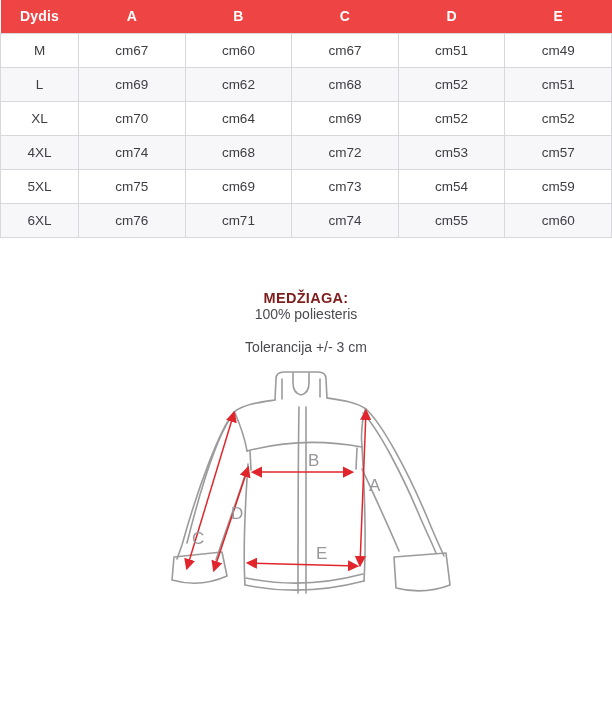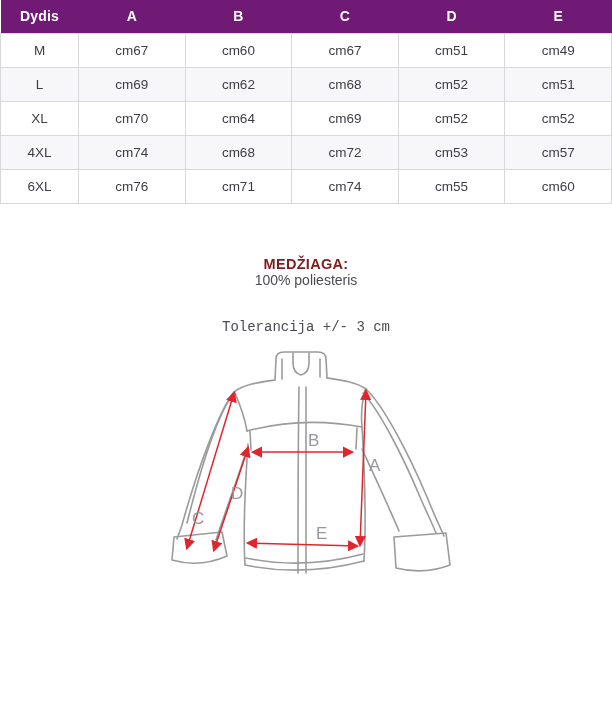--- a/index.html
+++ b/index.html
@@ -5,34 +5,34 @@
   * { margin:0; padding:0; box-sizing:border-box; }
   html,body { width:612px; background:#ffffff; font-family:"Liberation Sans", sans-serif; }
   body { height:717px; overflow:hidden; }
 
   
   table.size-table {
     width:612px; border-collapse:collapse; table-layout:fixed;
   }
   table.size-table col.c-size { width:78px; }
   table.size-table th {
-    background:#701a75; color:#ffffff; font-size:14px; font-weight:700;
+    background:#ef4444; color:#ffffff; font-size:14px; font-weight:700;
     height:33px; text-align:center; letter-spacing:.2px;
   }
   table.size-table td {
     border:1px solid #d8d8dc; height:34px; text-align:center;
     font-size:13.5px; color:#3d3d44; background:#ffffff;
   }
   table.size-table tbody tr:nth-child(even) td { background:#f7f7f9; }
 
   
   .info { text-align:center; margin-top:52px; }
   .info .material-label { font-size:14.5px; font-weight:700; color:#7f1d1d; letter-spacing:.3px; }
   .info .material-value { font-size:14px; color:#4a4a52; }
-  .info .tolerance { font-size:14px; color:#4a4a52; margin-top:31px;font-family:Liberation Mono, monospace; }
+  .info .tolerance { font-size:14px; color:#4a4a52; margin-top:17px; }
 
   
   .diagram-wrap { width:340px; margin:12px auto 0 auto; }
   svg text { font-family:"Liberation Sans", sans-serif; }
 </style>
 </head>
 <body>
 
 <table class="size-table">
   <colgroup>
@@ -78,20 +78,28 @@
       <td>cm52</td>
       <td>cm52</td>
     </tr>
     <tr>
       <td>4XL</td>
       <td>cm74</td>
       <td>cm68</td>
       <td>cm72</td>
       <td>cm53</td>
       <td>cm57</td>
+    </tr>
+    <tr>
+      <td>5XL</td>
+      <td>cm75</td>
+      <td>cm69</td>
+      <td>cm73</td>
+      <td>cm54</td>
+      <td>cm59</td>
     </tr>
     <tr>
       <td>6XL</td>
       <td>cm76</td>
       <td>cm71</td>
       <td>cm74</td>
       <td>cm55</td>
       <td>cm60</td>
     </tr>
   </tbody>

